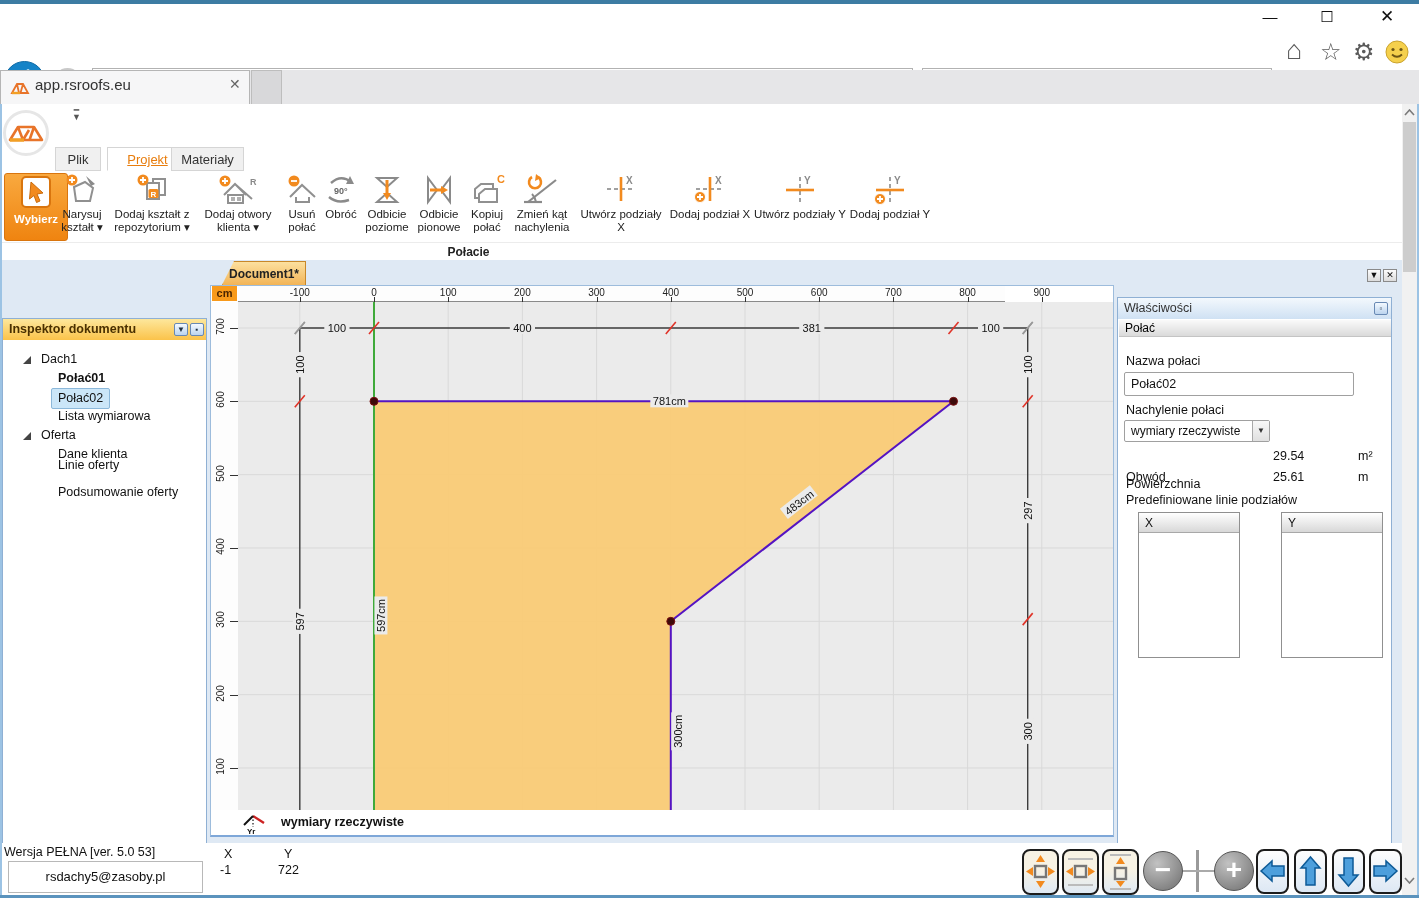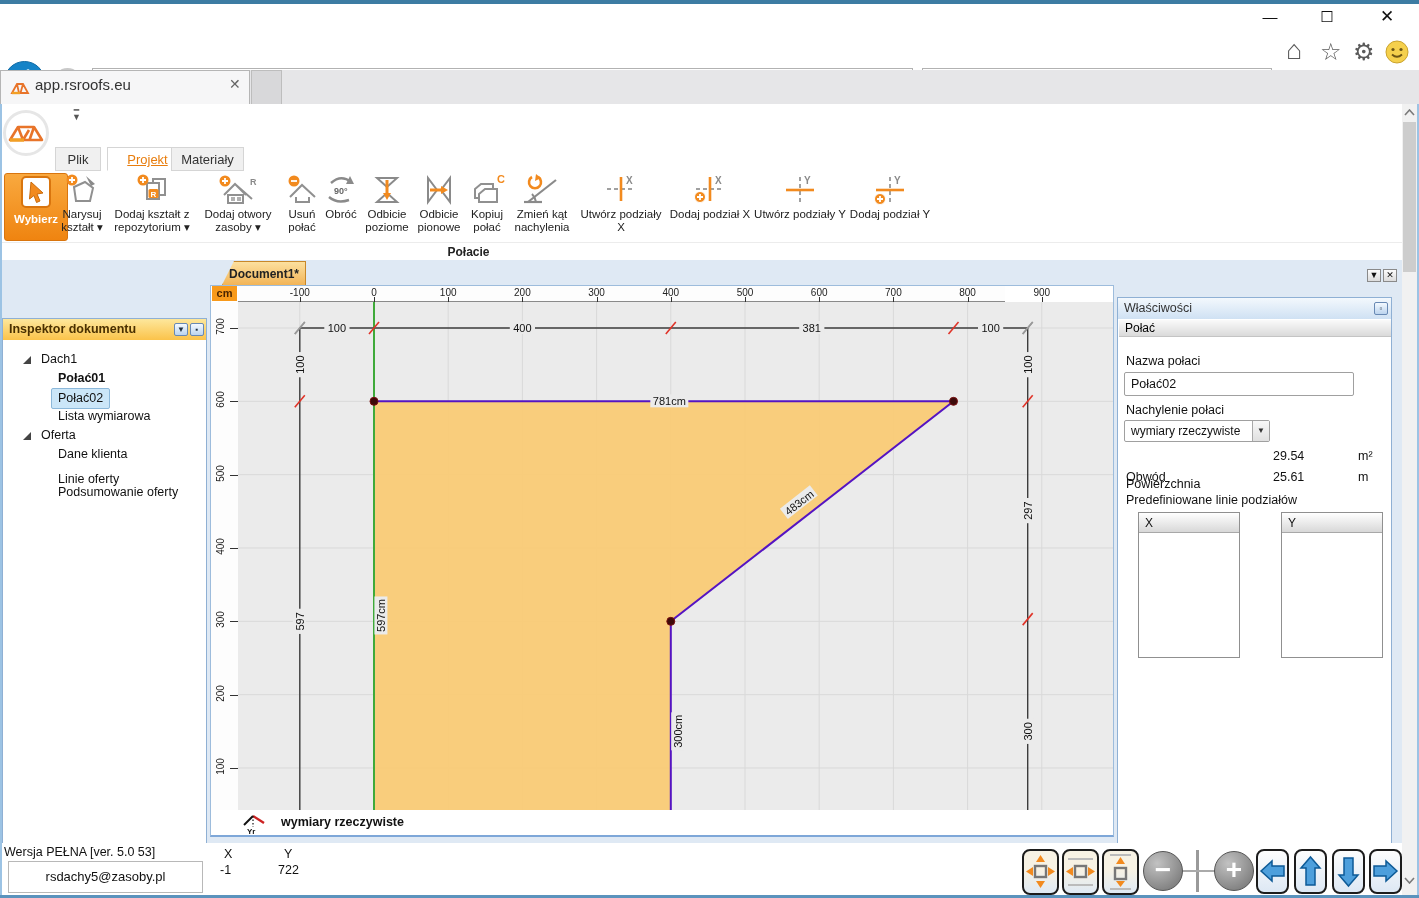--- a/index.html
+++ b/index.html
@@ -188,21 +188,21 @@
       <div class="rbtn" style="left:196px;width:84px;">
         <svg width="44" height="34" viewBox="0 0 44 34">
             <path d="M8 22 L19 11 L30 22 M19 11 L36 26" stroke="#909090" stroke-width="2" fill="none"></path>
             <rect x="12" y="22" width="15" height="8" stroke="#909090" stroke-width="2" fill="none"></rect>
             <rect x="15" y="24" width="4" height="4" fill="#b0b0b0"></rect>
             <rect x="21" y="24" width="4" height="4" fill="#b0b0b0"></rect>
             <text x="34" y="12" font-size="9" font-weight="bold" fill="#8a8a8a">R</text>
             <circle cx="9" cy="8" r="5.5" fill="#f28a1e"></circle>
             <path d="M9 5 V11 M6 8 H12" stroke="#fff" stroke-width="1.8"></path>
           </svg>
-        <div class="lbl">Dodaj otwory zasoby ▾</div>
+        <div class="lbl">Dodaj otwory klienta ▾</div>
       </div>
 
       <div class="rbtn" style="left:281px;width:42px;">
         <svg width="36" height="34" viewBox="0 0 36 34">
             <path d="M6 24 L18 12 L31 24 M12 24 V29 H25 V24" stroke="#909090" stroke-width="2" fill="none"></path>
             <circle cx="10" cy="8" r="5.5" fill="#f28a1e"></circle>
             <path d="M7 8 H13" stroke="#fff" stroke-width="1.8"></path>
           </svg>
         <div class="lbl">Usuń połać</div>
       </div>
@@ -317,21 +317,21 @@
             <div class="treerow" style="top: 63px;">
               <span style="position: absolute; left: 55px;">Lista wymiarowa</span>
             </div>
             <div class="treerow" style="top: 82px;">
               <span class="tri"></span>
               <span style="position: absolute; left: 38px;">Oferta</span>
             </div>
             <div class="treerow" style="top: 101px;">
               <span style="position: absolute; left: 55px;">Dane klienta</span>
             </div>
-            <div class="treerow" style="top: 126px;">
+            <div class="treerow" style="top: 112px;">
               <span style="position: absolute; left: 55px;">Linie oferty</span>
             </div>
             <div class="treerow" style="top: 139px;">
               <span style="position: absolute; left: 55px;">Podsumowanie oferty</span>
             </div>
           </div>
       </div>
 
       <div class="abs doctab">Document1*</div>
       <div class="abs tabbtn" style="left:1367px;top:9px;">▼</div>

